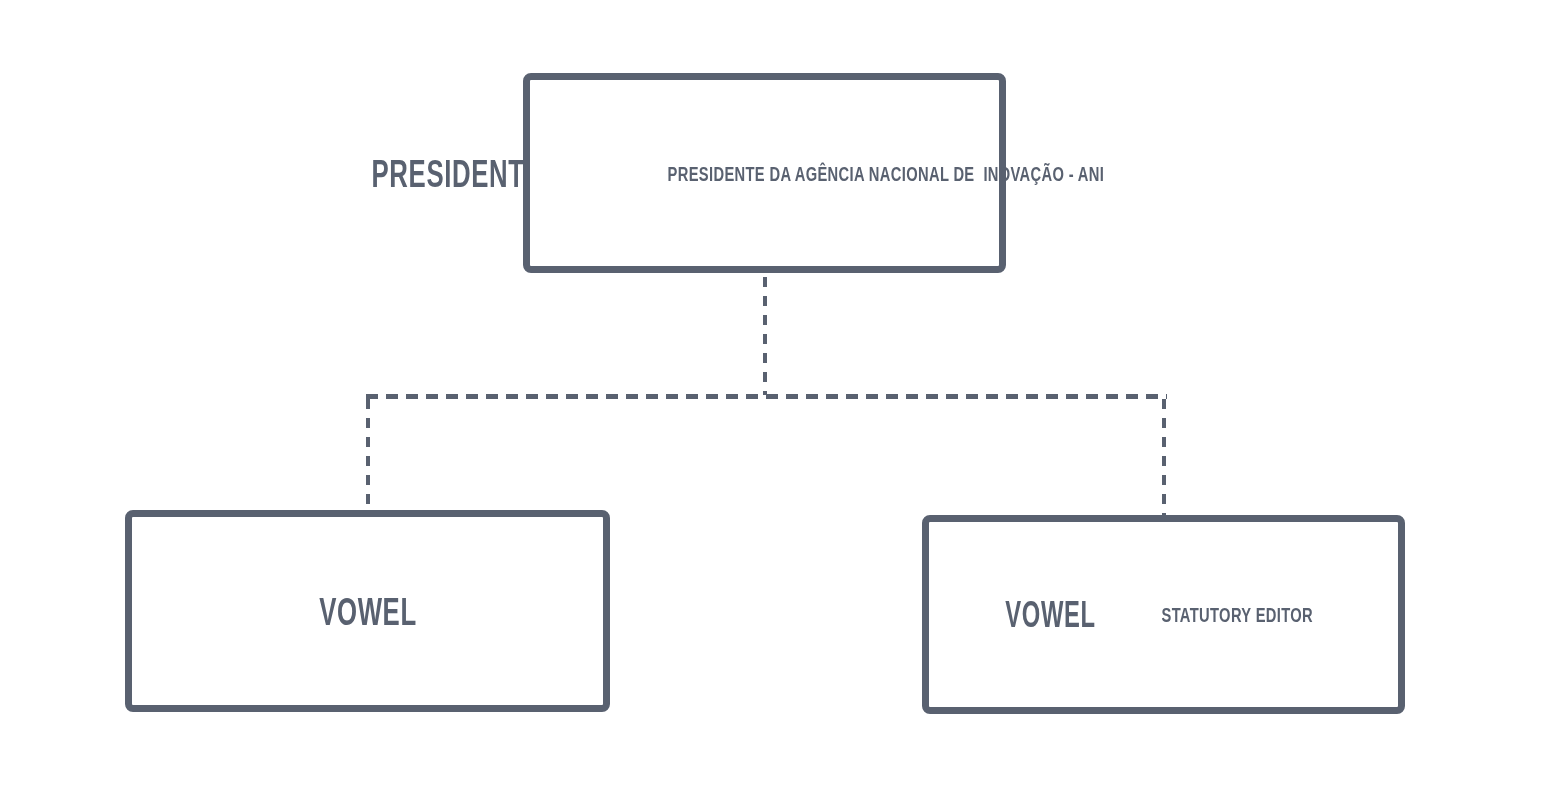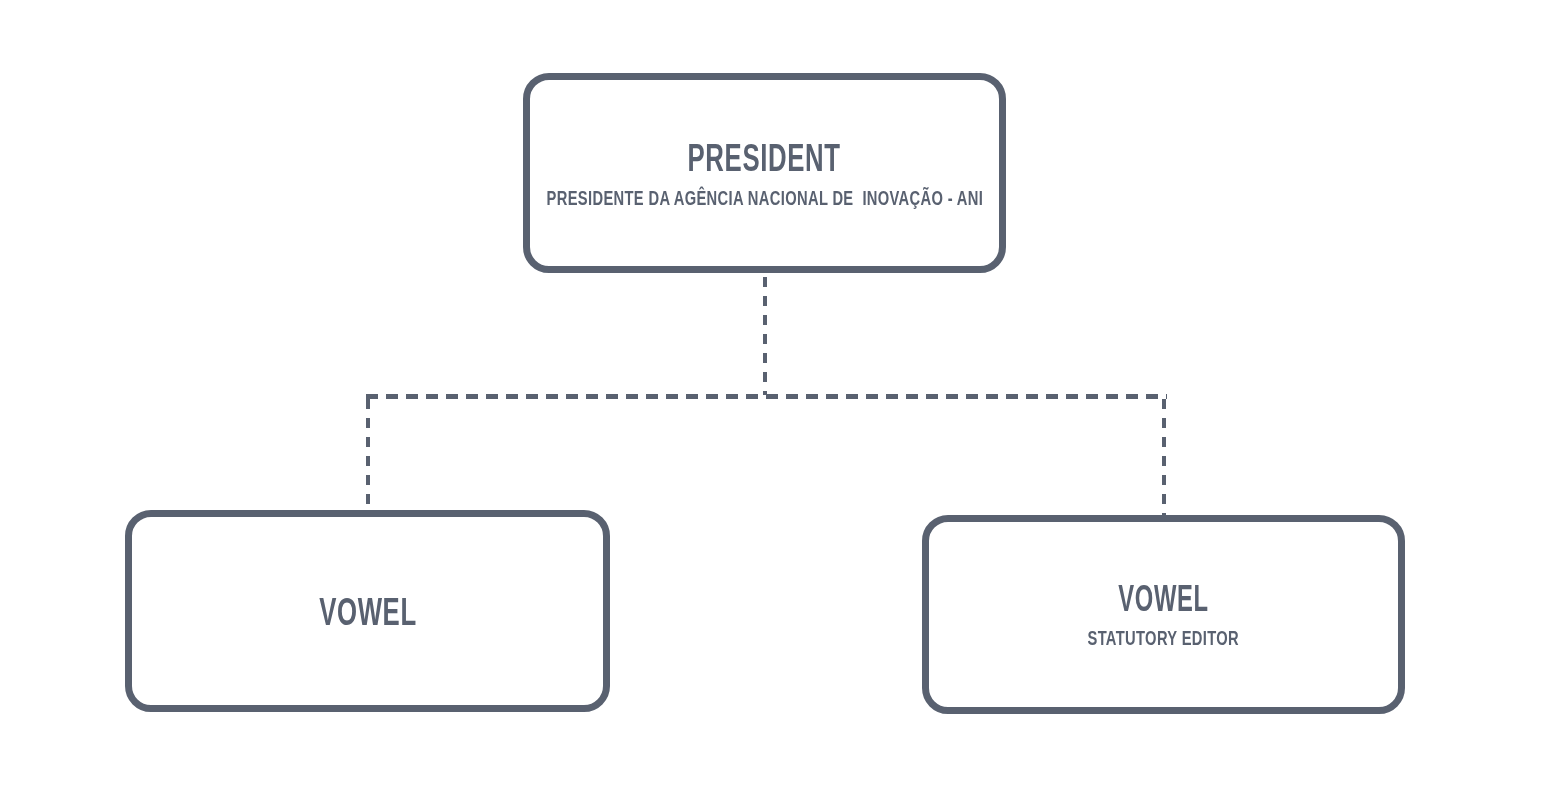--- a/index.html
+++ b/index.html
@@ -12,23 +12,23 @@
     width: 1552px;
     height: 806px;
     background: var(--bg);
   }
 
   
   .org-node {
     position: absolute;
     background: var(--bg);
     border: 7px solid var(--line);
-    border-radius: 26px;
+    border-radius: 8px;
     display: flex;
-    flex-direction: column;
+    flex-direction: row;
     align-items: center;
     justify-content: center;
     gap: 10px;
     text-align: center;
   }
   .node-president { left: 523px; top: 73px;  width: 483px; height: 200px; }
   .node-vowel-1   { left: 125px; top: 510px; width: 485px; height: 202px; }
   .node-vowel-2   { left: 922px; top: 515px; width: 483px; height: 199px; }
 
   .node-title {

